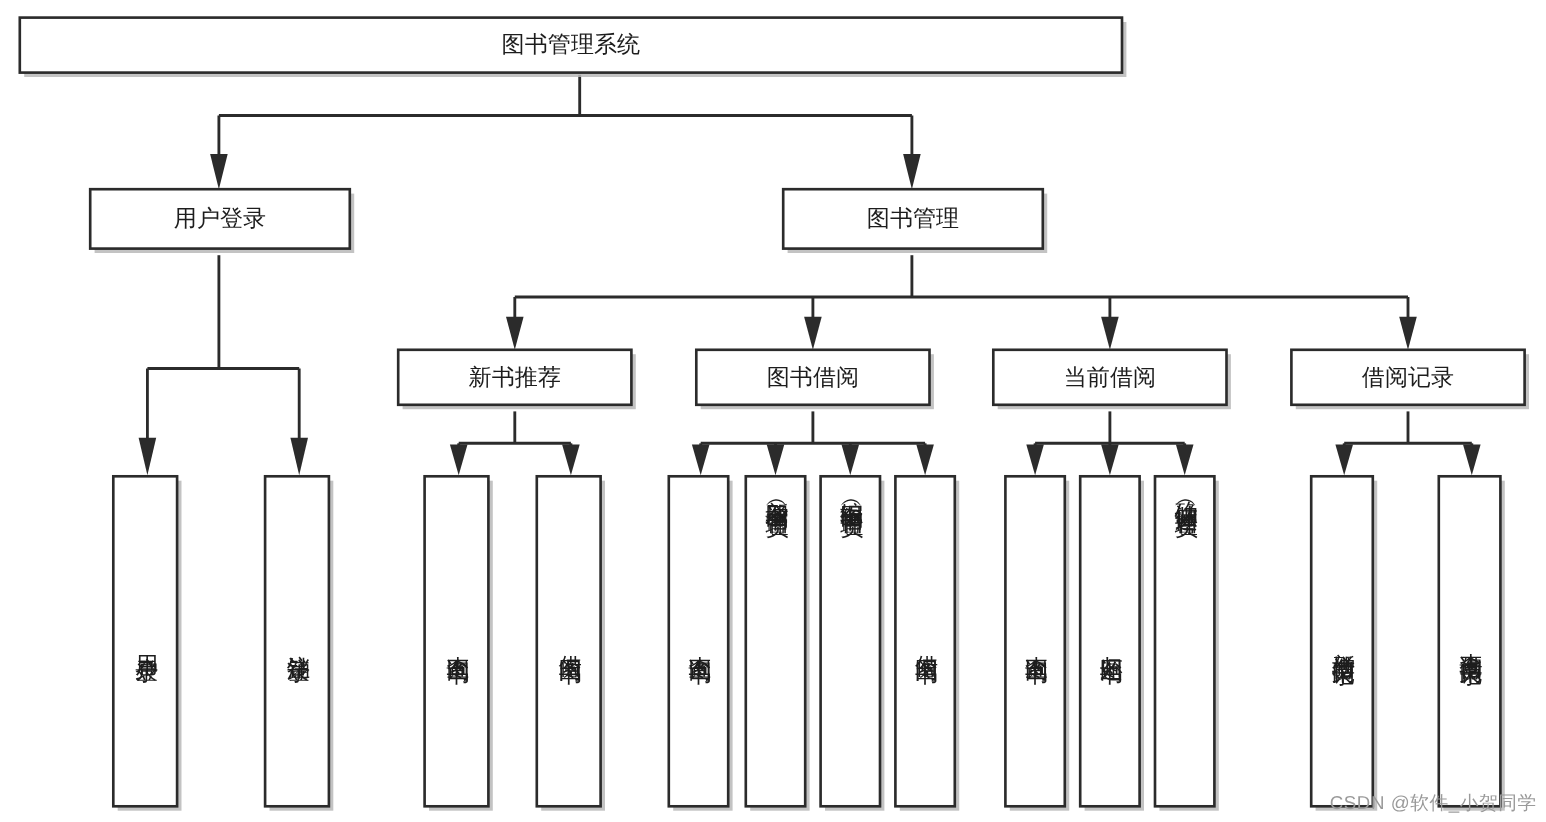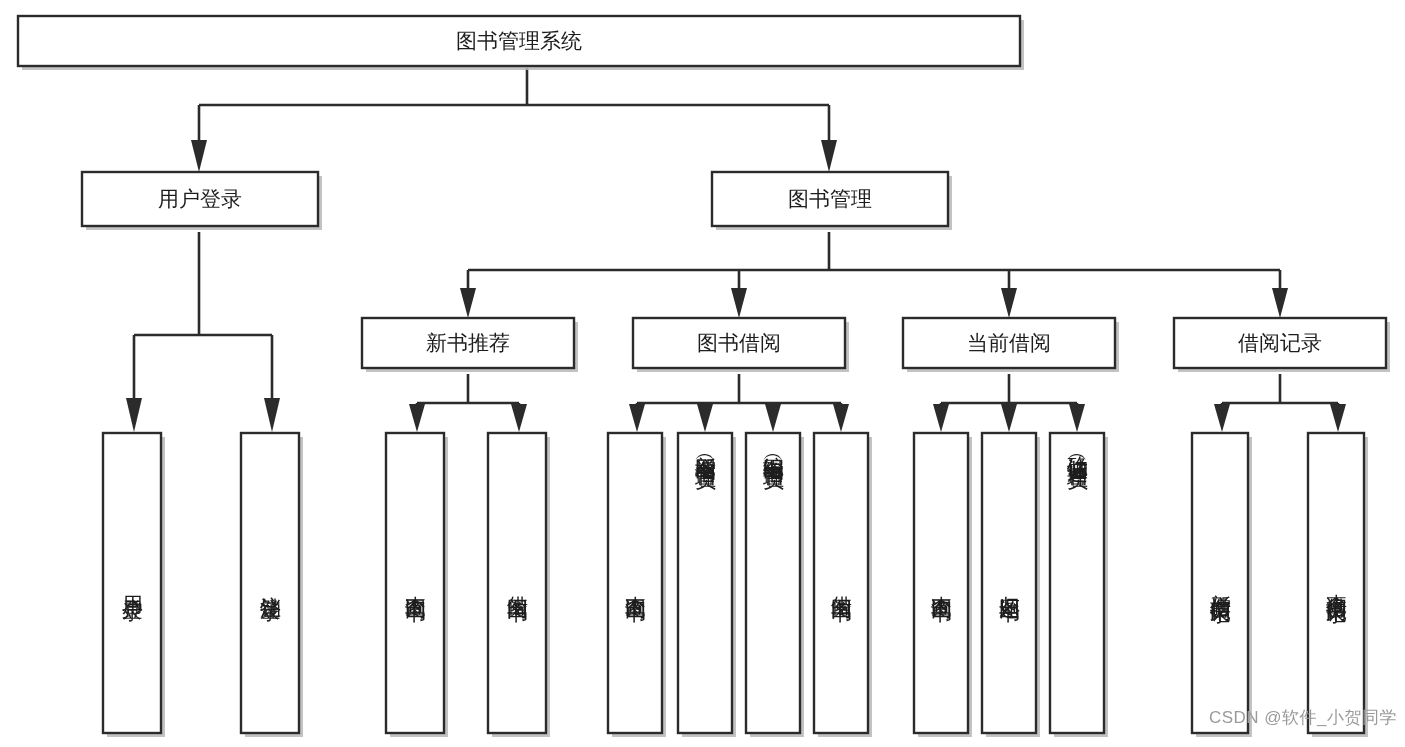--- a/index.html
+++ b/index.html
@@ -69,21 +69,21 @@
     font-size: 21px;
     line-height: 1.18;
     letter-spacing: 2px;
     color: #1d1d1d;
     white-space: nowrap;
     text-align: center;
   }
   .watermark {
     position: absolute;
     right: 8px;
-    bottom: 18px;
+    bottom: 6px;
     font-family: "Liberation Sans", "DejaVu Sans", sans-serif;
     font-size: 17px;
     color: #9a9a9a;
     white-space: nowrap;
     letter-spacing: 0.5px;
   }
 </style>
 </head>
 <body>
 

